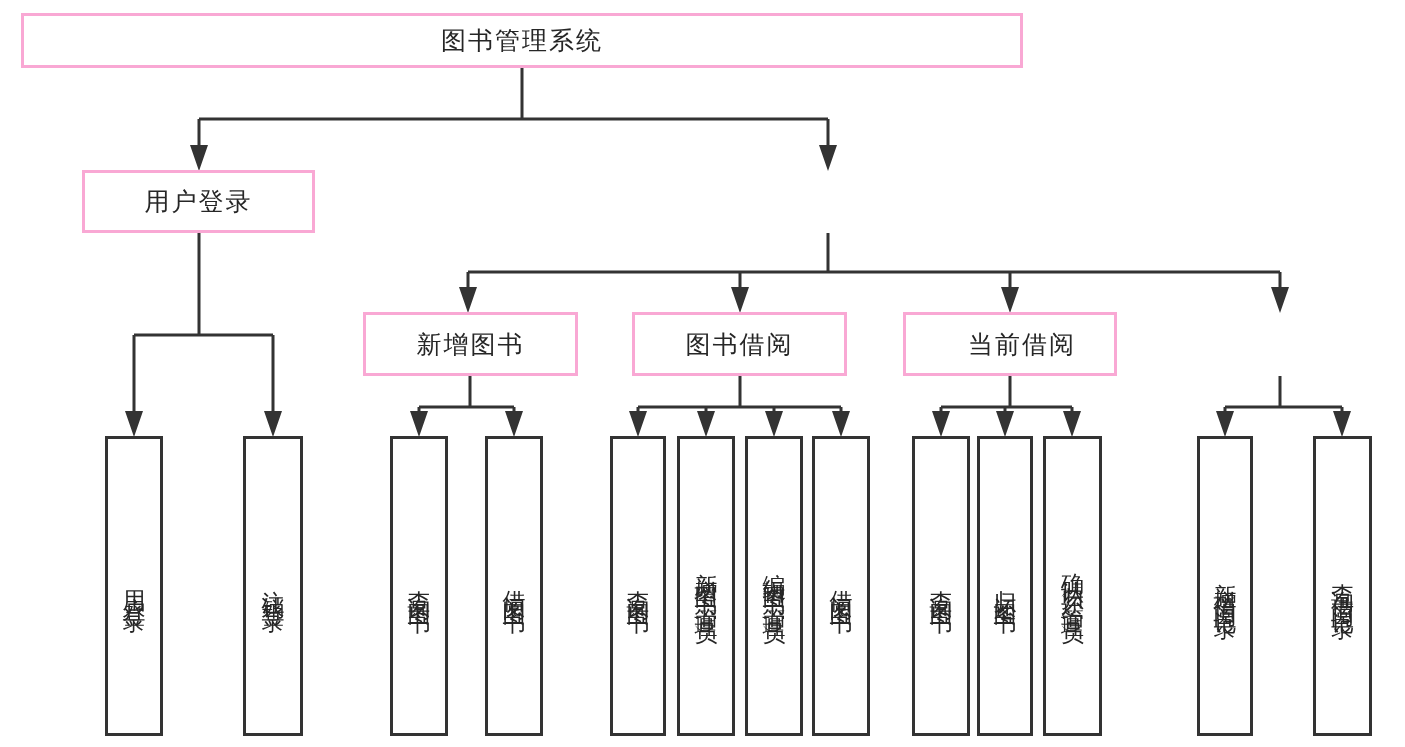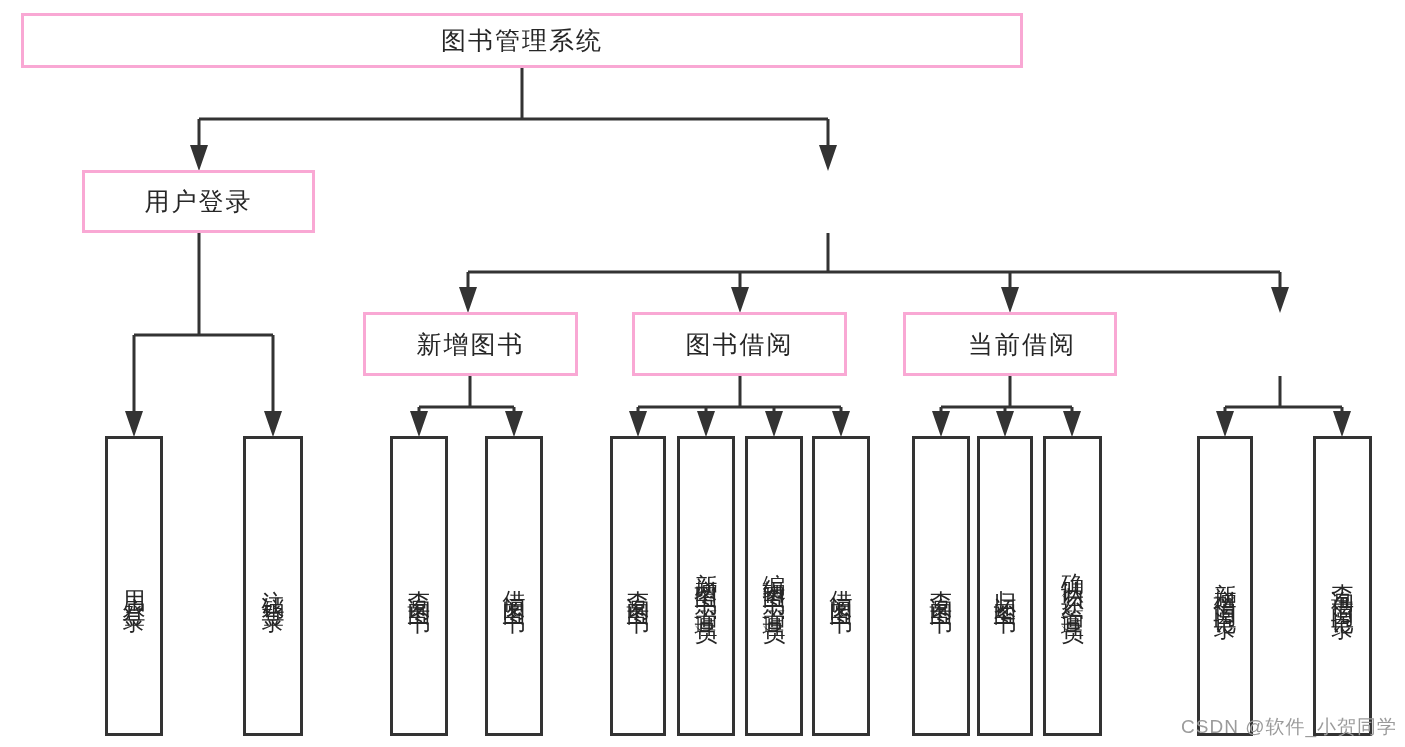--- a/index.html
+++ b/index.html
@@ -170,15 +170,14 @@
     <span class="vtext">确认归还（管理员）</span>
   </div>
 
   <div class="vbox" style="left:1197px; width:56px;">
     <span class="vtext">新增借阅记录</span>
   </div>
   <div class="vbox" style="left:1313px; width:59px;">
     <span class="vtext">查询借阅记录</span>
   </div>
 
-  <div class="watermark">CSDN @软件_小贺同学</div>
 
 </div>
 
 </body></html>

